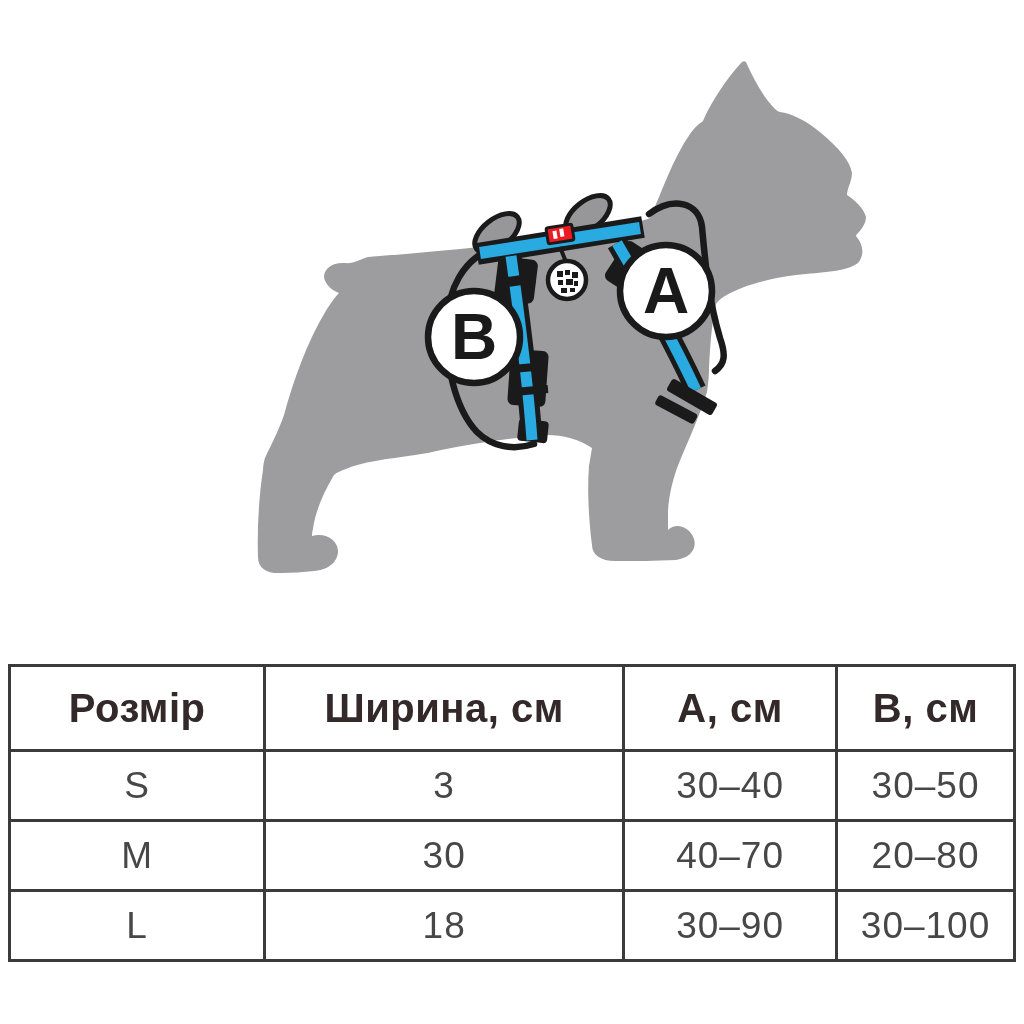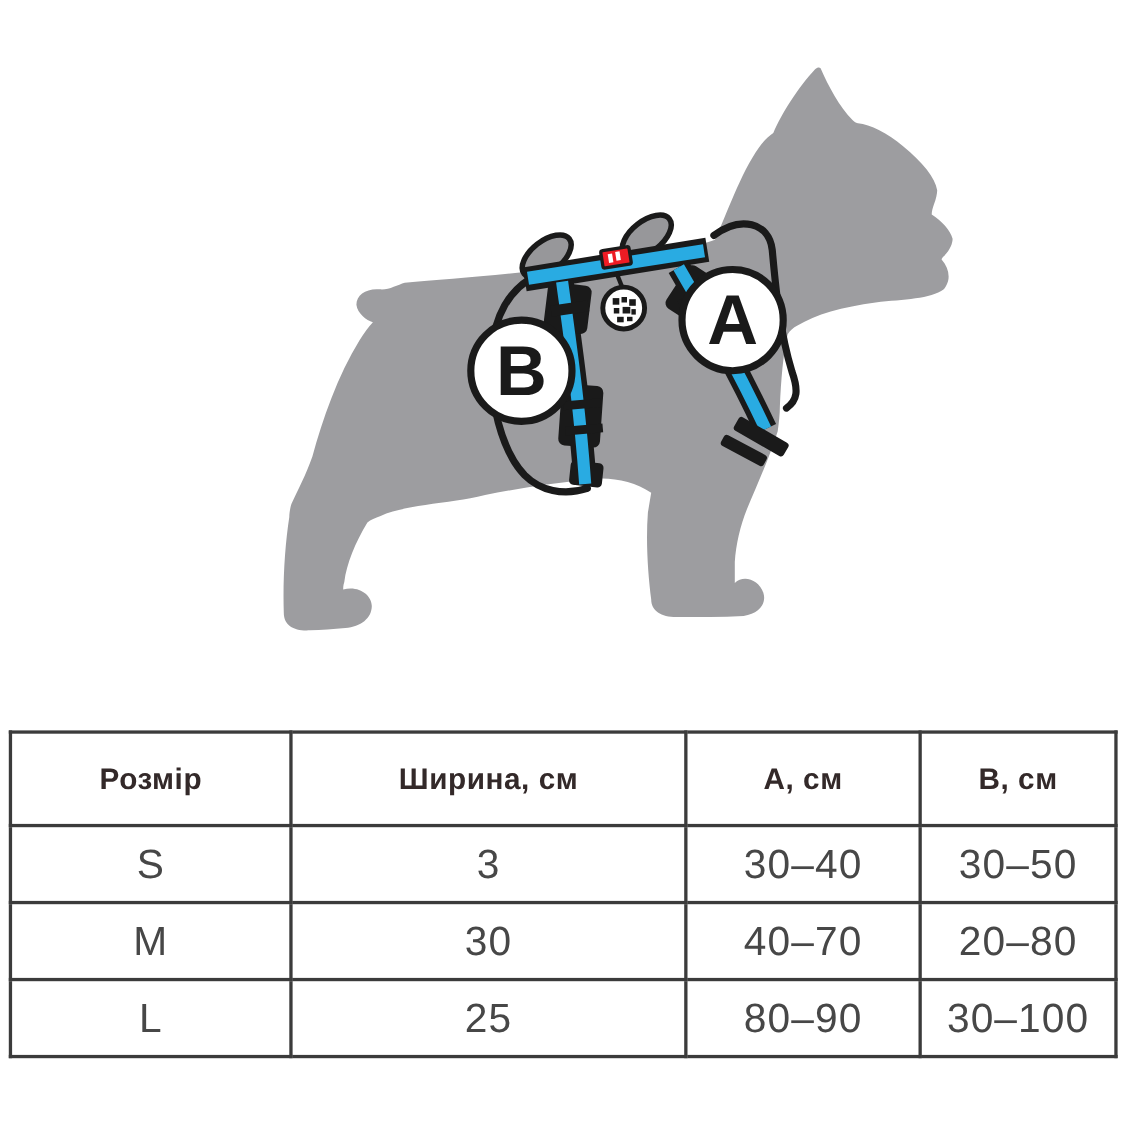--- a/index.html
+++ b/index.html
@@ -19,21 +19,21 @@
   table.size-table{
     position:absolute;left:8px;top:664px;width:1008px;
     border-collapse:collapse;table-layout:fixed;background:#ffffff;
   }
   table.size-table th,table.size-table td{
     border:3px solid var(--table-border);
     text-align:center;vertical-align:middle;
     overflow:hidden;white-space:nowrap;
   }
   table.size-table th{
-    height:80px;font-size:27px;font-weight:700;
+    height:80px;font-size:40px;font-weight:700;
     color:var(--header-text);letter-spacing:.5px;
   }
   table.size-table td{
     height:65px;font-size:37px;font-weight:400;
     color:var(--body-text);letter-spacing:1px;
   }
   .circle-letter{
     font-family:"Liberation Sans",sans-serif;
     font-weight:700;font-size:64px;fill:var(--outline-black);
     text-anchor:middle;
@@ -189,19 +189,19 @@
         <td>30–50</td>
       </tr>
       <tr>
         <td>M</td>
         <td>30</td>
         <td>40–70</td>
         <td>20–80</td>
       </tr>
       <tr>
         <td>L</td>
-        <td>25</td>
-        <td>80–90</td>
+        <td>18</td>
+        <td>30–90</td>
         <td>30–100</td>
       </tr>
     </tbody>
   </table>
 </div>
 
 </body></html>

